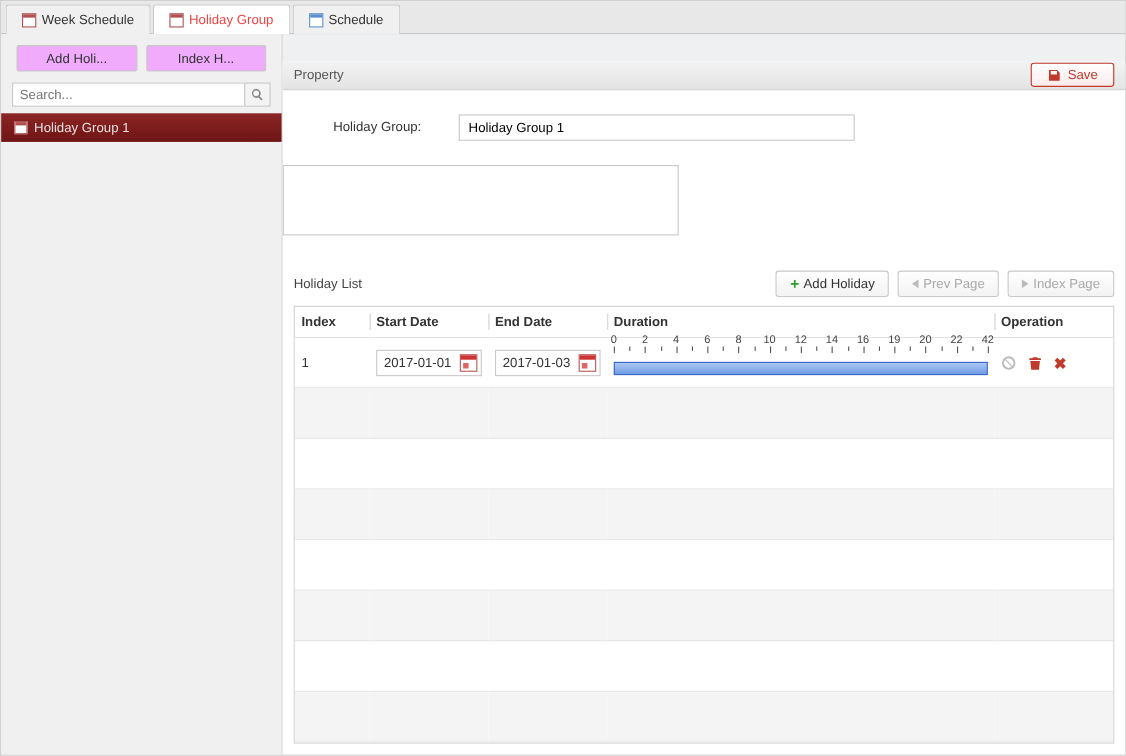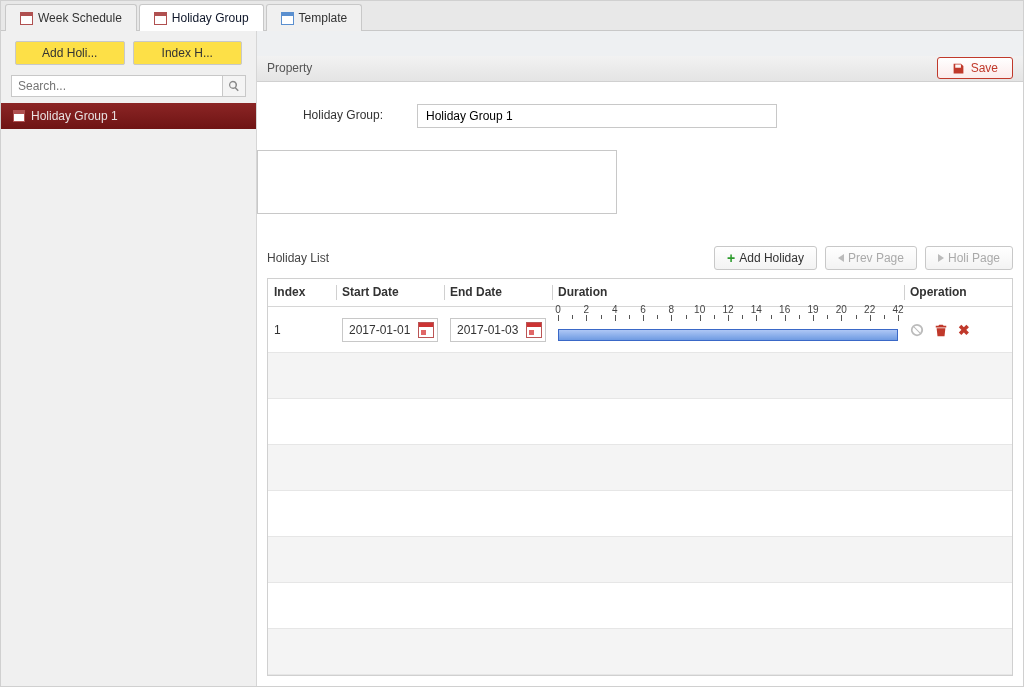--- a/index.html
+++ b/index.html
@@ -2,35 +2,35 @@
 <html><head>
 <meta charset="utf-8">
 <style>
   * { box-sizing: border-box; }
   html, body { margin: 0; padding: 0; font-family: Arial, sans-serif; font-size: 12px; color: #333; }
   body { background: #eef0f2; width: 1024px; height: 687px; overflow: hidden; border: 1px solid #d0d0d0; }
 
   
   .tabs { display: flex; align-items: flex-end; height: 30px; background: #e8e8e8; border-bottom: 1px solid #c8c8c8; padding-left: 4px; }
   .tab { display: flex; align-items: center; gap: 5px; padding: 6px 14px; border: 1px solid #c8c8c8; border-bottom: none; background: #f0f0f0; margin-right: 2px; border-radius: 3px 3px 0 0; cursor: pointer; position: relative; top: 1px; }
-  .tab.active { background: #fff; color: #0f172a; }
+  .tab.active { background: #fff; color: #ef4444; }
   .tab-icon { width: 13px; height: 13px; display: inline-block; }
   .tab-icon-cal { border: 1px solid #b05050; background: #fff; position: relative; }
   .tab-icon-cal::before { content: ""; position: absolute; top: 0; left: 0; right: 0; height: 3px; background: #b05050; }
   .tab-icon-tpl { border: 1px solid #5a8fcf; background: #fff; position: relative; }
   .tab-icon-tpl::before { content: ""; position: absolute; top: 0; left: 0; right: 0; height: 3px; background: #5a8fcf; }
 
   
   .main { display: flex; height: calc(100% - 30px); }
   .sidebar { width: 256px; background: #f0f0f0; border-right: 1px solid #d6d6d6; display: flex; flex-direction: column; }
   .content { flex: 1; background: #fff; display: flex; flex-direction: column; margin-top: 25px; }
 
   
   .btn-row { display: flex; gap: 8px; padding: 10px 14px; }
-  .btn { flex: 1; height: 24px; background: #fde047; border: 1px solid #c8c8c8; border-radius: 2px; cursor: pointer; font-size: 12px; text-align: center; line-height: 22px; overflow: hidden; white-space: nowrap; text-overflow: ellipsis; padding: 0 6px; }
+  .btn { flex: 1; height: 24px; background: #f0abfc; border: 1px solid #c8c8c8; border-radius: 2px; cursor: pointer; font-size: 12px; text-align: center; line-height: 22px; overflow: hidden; white-space: nowrap; text-overflow: ellipsis; padding: 0 6px; }
   .search-row { display: flex; padding: 0 10px 6px; }
   .search-input { flex: 1; height: 22px; border: 1px solid #c8c8c8; border-right: none; padding: 0 6px; font-size: 12px; color: #000000; }
   .search-btn { width: 24px; height: 22px; border: 1px solid #c8c8c8; background: #f4f4f4; display: flex; align-items: center; justify-content: center; cursor: pointer; }
   .search-btn svg { width: 12px; height: 12px; fill: #888; }
   .tree { padding: 0; }
   .tree-item { display: flex; align-items: center; gap: 6px; height: 26px; padding: 0 12px; background: #8b1e1e; background: linear-gradient(#8b2525, #6f1414); color: #e8e0e0; cursor: pointer; }
   .tree-item .tab-icon { width: 12px; height: 12px; }
 
   
   .prop-header { display: flex; align-items: center; justify-content: space-between; height: 30px; background: linear-gradient(#f2f2f2,#e4e4e4); border-bottom: 1px solid #d0d0d0; padding: 0 10px; font-weight: normal; color: #555; }
@@ -97,21 +97,21 @@
   <div class="tab">
     <span class="tab-icon tab-icon-cal"></span>
     <span>Week Schedule</span>
   </div>
   <div class="tab active">
     <span class="tab-icon tab-icon-cal"></span>
     <span>Holiday Group</span>
   </div>
   <div class="tab">
     <span class="tab-icon tab-icon-tpl"></span>
-    <span>Template</span>
+    <span>Schedule</span>
   </div>
 </div>
 
 <div class="main">
 
   <div class="sidebar">
     <div class="btn-row">
       <div class="btn">Add Holi...</div>
       <div class="btn">Index H...</div>
     </div>
@@ -158,21 +158,21 @@
         <div class="lbtn">
           <span class="plus">+</span>
           <span>Add Holiday</span>
         </div>
         <div class="lbtn disabled">
           <span class="tri left"></span>
           <span>Prev Page</span>
         </div>
         <div class="lbtn disabled">
           <span class="tri right"></span>
-          <span>Holi Page</span>
+          <span>Index Page</span>
         </div>
       </div>
     </div>
 
     <div class="table-wrap">
       <table>
         <thead>
           <tr>
             <th class="col-index">Index</th>
             <th class="col-date">Start Date</th>

